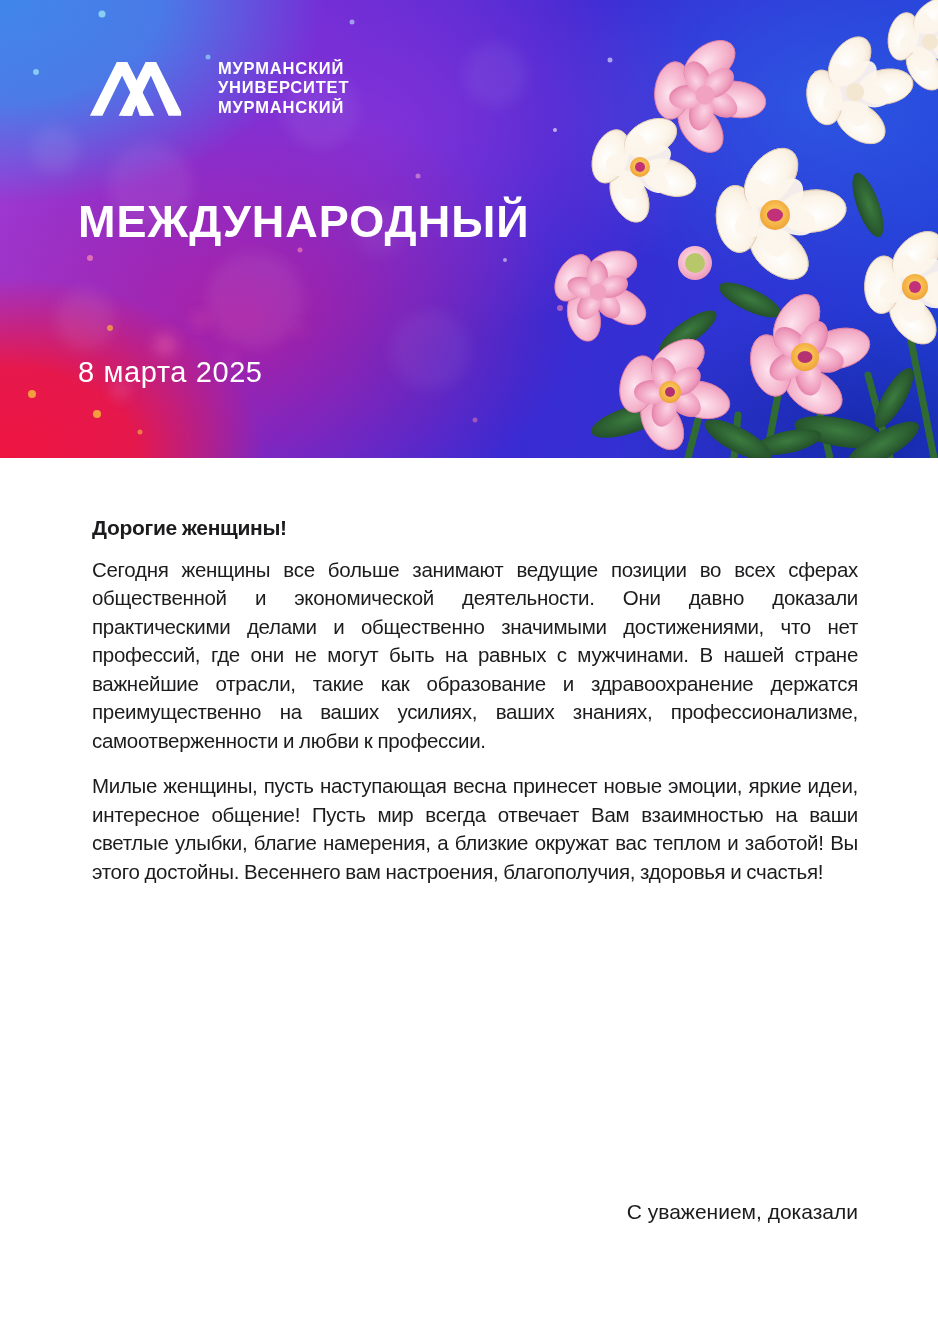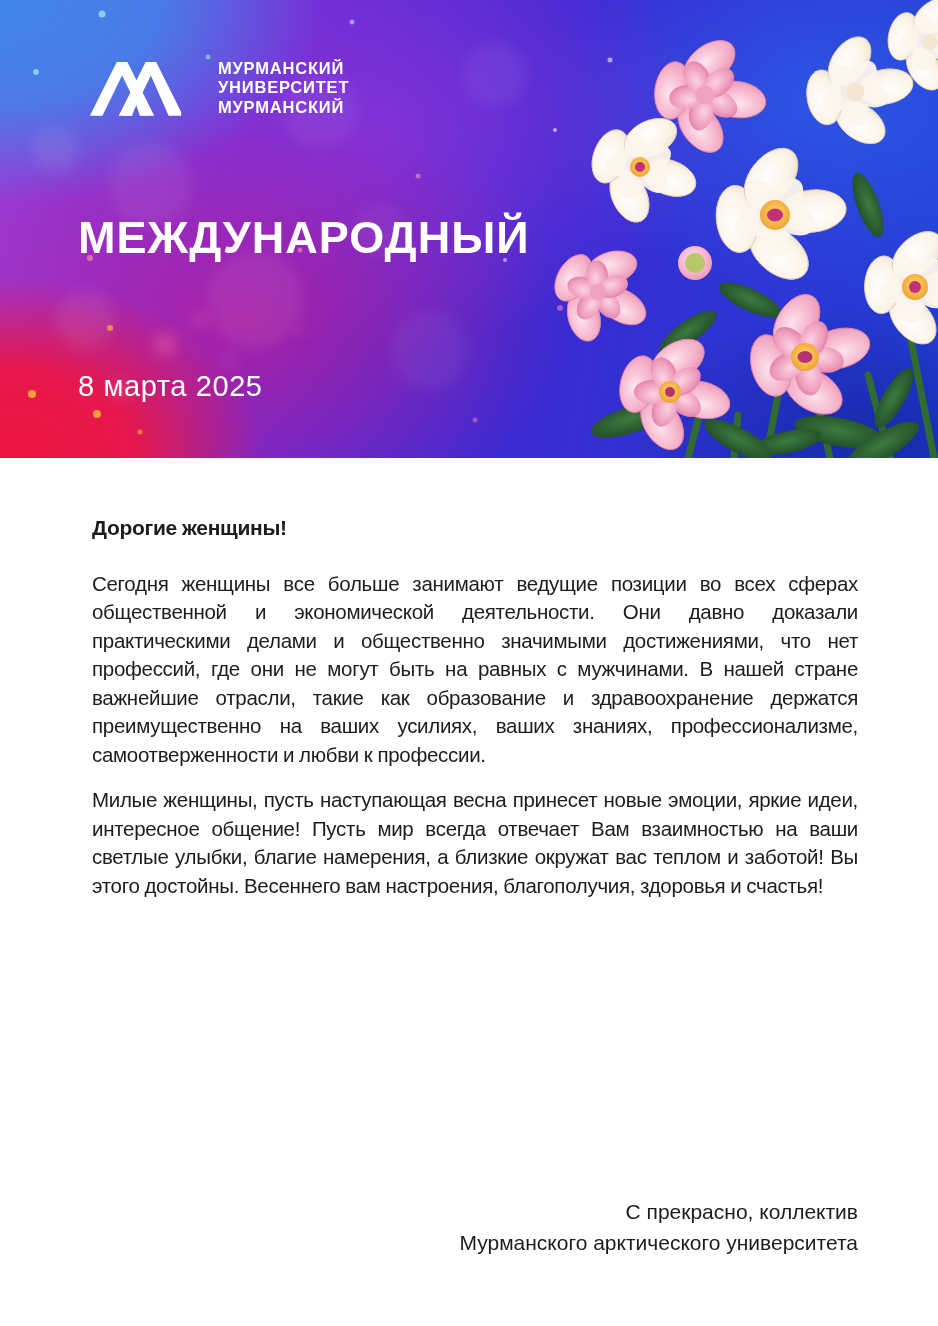--- a/index.html
+++ b/index.html
@@ -20,36 +20,36 @@
       radial-gradient(ellipse 42% 48% at 93% 97%, rgba(16,30,148,.65) 0%, rgba(16,30,148,0) 66%),
       linear-gradient(102deg, #a03bd4 0%, #6c2bd4 30%, #3a2ad2 58%, #2140d6 100%);
   }
   .bokeh,.flowers{position:absolute;top:0;pointer-events:none;}
   .bokeh{left:0;}
   .flowers{right:0;}
   .logo{position:absolute;top:56px;left:88px;display:flex;align-items:center;gap:34px;}
   .logo-text{color:#fff;font-weight:700;font-size:16.5px;line-height:19.5px;letter-spacing:.8px;}
   .logo-text span{display:block;}
   .title{
-    position:absolute;left:78px;top:208px;margin:0;color:#fff;
+    position:absolute;left:78px;top:192px;margin:0;color:#fff;
     font-size:45px;line-height:59px;font-weight:800;letter-spacing:1px;
   }
   .title span{display:block;}
   .date{
-    position:absolute;left:78px;top:370px;color:#fff;
+    position:absolute;left:78px;top:356px;color:#fff;
     font-size:29px;font-weight:500;letter-spacing:.6px;
   }
   
   .letter{
     position:absolute;left:92px;top:514px;width:766px;
     color:#1c1c1e;font-size:20.5px;line-height:28.5px;text-align:justify;
     letter-spacing:-.3px;word-spacing:-.5px;
   }
   .letter p{margin:0 0 17px;}
-  .letter p:first-child{margin-bottom:27px;}
+  .letter p:first-child{margin-bottom:13px;}
   .salutation{font-weight:700;font-size:21px;}
   .signature{
     position:absolute;top:1196px;right:80px;text-align:right;
     color:#1c1c1e;font-size:21px;line-height:31px;letter-spacing:0;
   }
   .signature div{display:block;}
 </style>
 </head>
 <body>
 
@@ -249,17 +249,16 @@
     <div class="date">8 марта 2025</div>
   </header>
 
   <main class="letter">
     <p class="salutation">Дорогие женщины!</p>
     <p>Сегодня женщины все больше занимают ведущие позиции во всех сферах общественной и экономической деятельности. Они давно доказали практическими делами и общественно значимыми достижениями, что нет профессий, где они не могут быть на равных с мужчинами. В нашей стране важнейшие отрасли, такие как образование и здравоохранение держатся преимущественно на ваших усилиях, ваших знаниях, профессионализме, самоотверженности и любви к профессии.</p>
     <p>Милые женщины, пусть наступающая весна принесет новые эмоции, яркие идеи, интересное общение! Пусть мир всегда отвечает Вам взаимностью на ваши светлые улыбки, благие намерения, а близкие окружат вас теплом и заботой! Вы этого достойны. Весеннего вам настроения, благополучия, здоровья и счастья!</p>
   </main>
 
   <div class="signature">
-    <div>С прекрасно, коллектив</div>
-    <div>Мурманского арктического университета</div>
+    <div>С уважением, доказали</div>
   </div>
 
 </div>
 
 </body></html>

